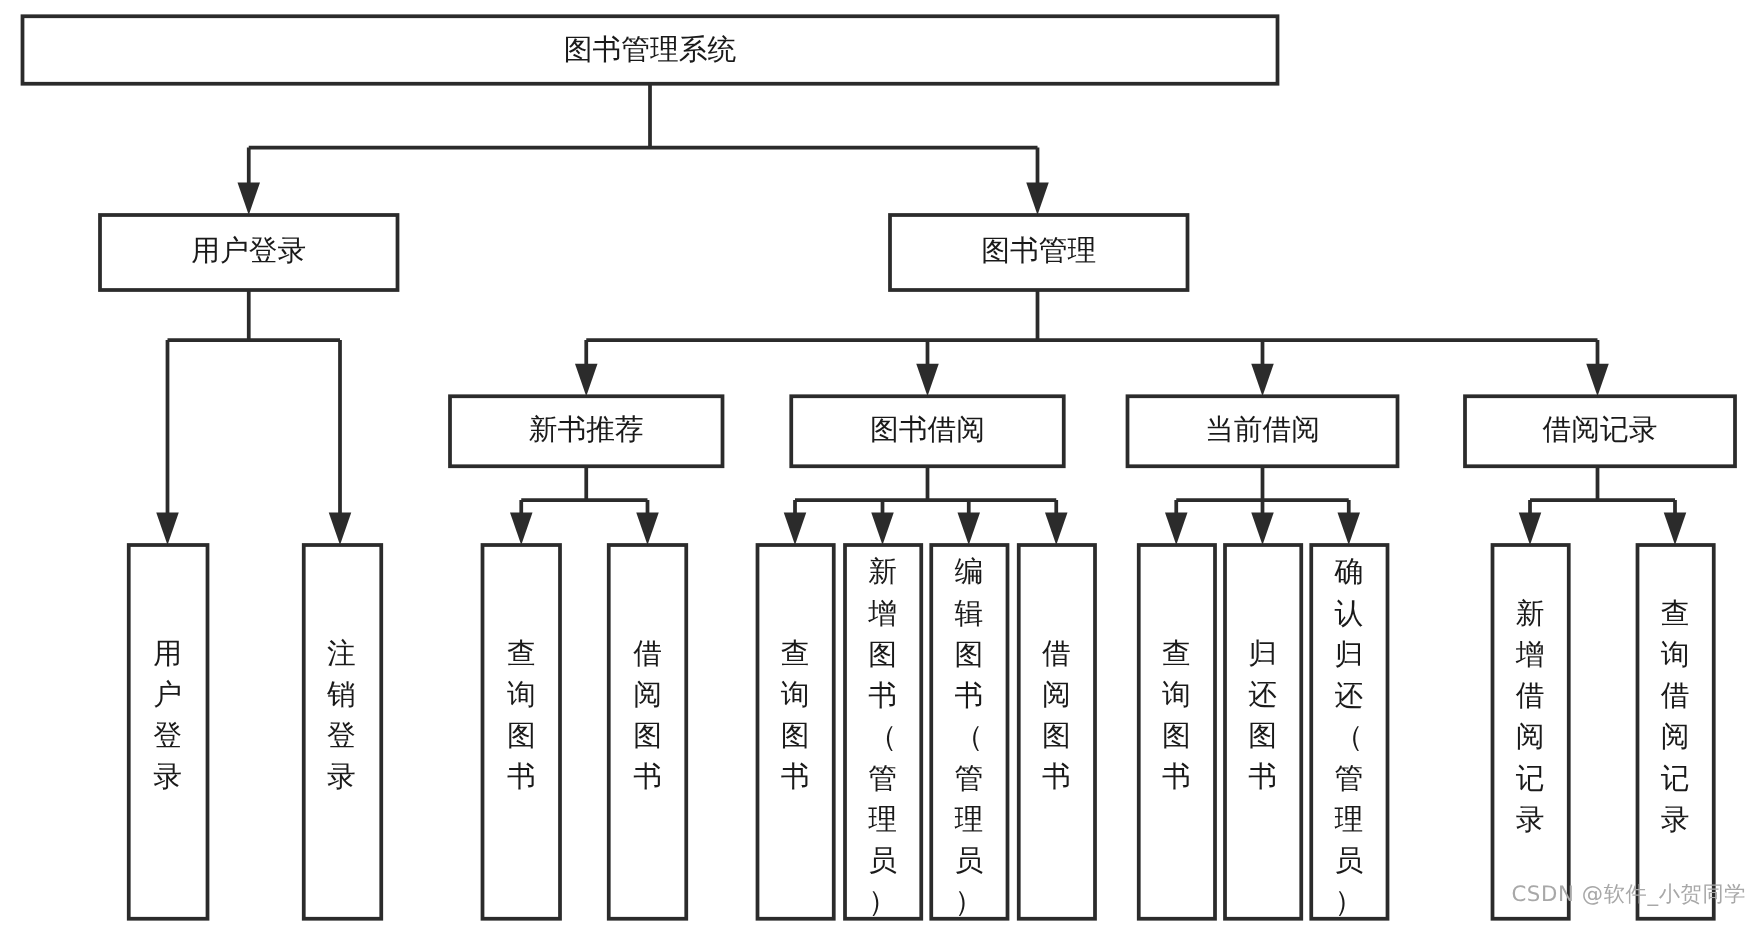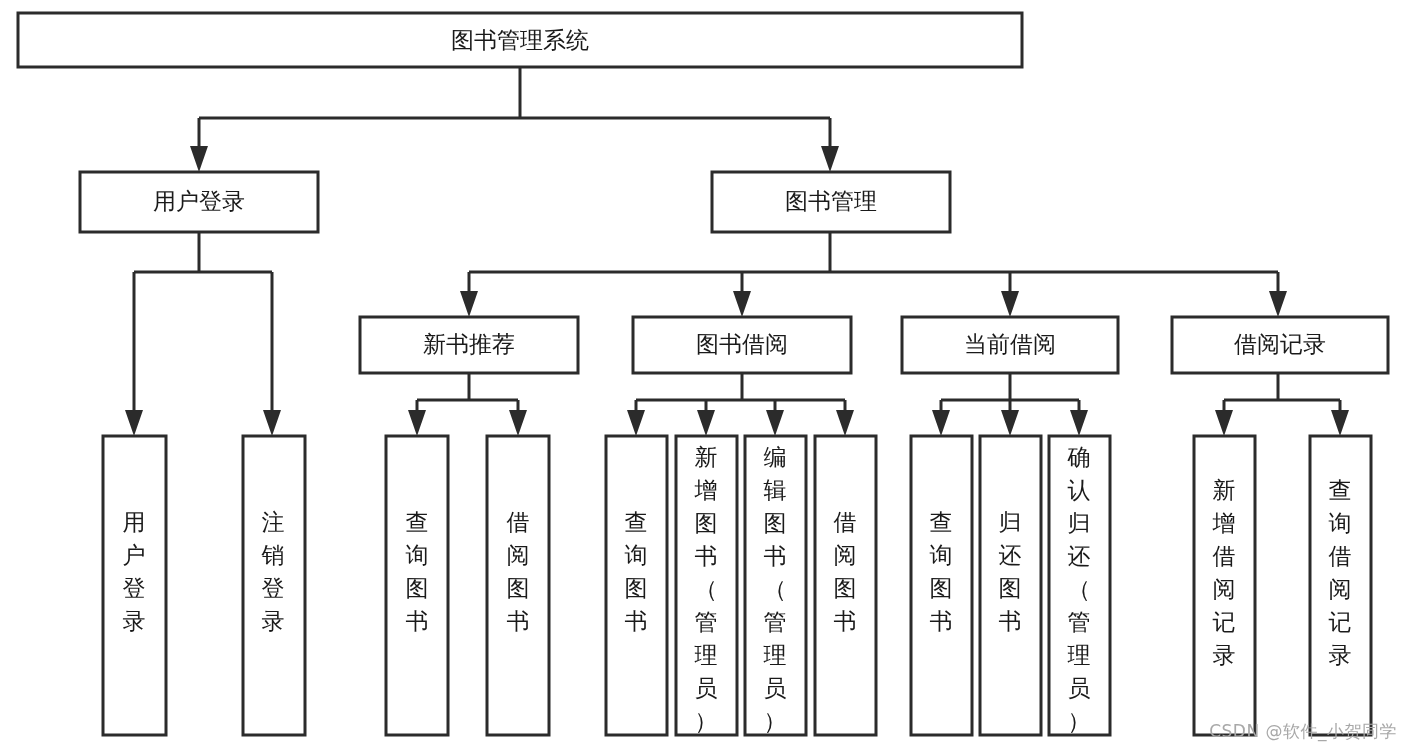--- a/index.html
+++ b/index.html
@@ -52,21 +52,21 @@
   }
   .node-label-v {
     fill: #1a1a1a;
     font-family: "DejaVu Sans", "Liberation Sans", sans-serif;
     font-size: 23px;
     text-anchor: middle;
   }
   .watermark {
     position: absolute;
     right: 8px;
-    bottom: 4px;
+    bottom: 20px;
     font-family: "DejaVu Sans", "Liberation Sans", sans-serif;
     font-size: 17px;
     color: #a8a8a8;
     white-space: nowrap;
     letter-spacing: 0.5px;
   }
 </style>
 </head>
 <body>
 

